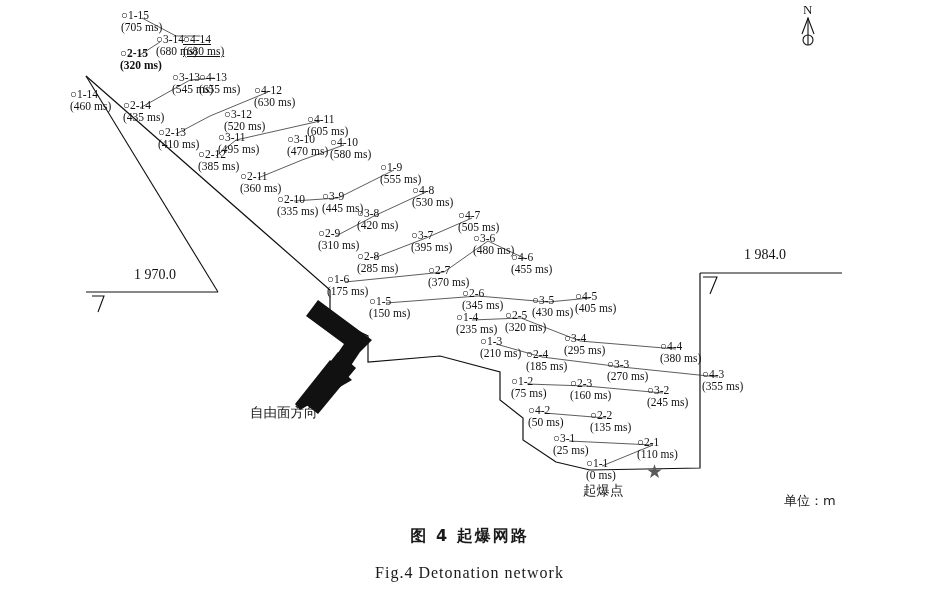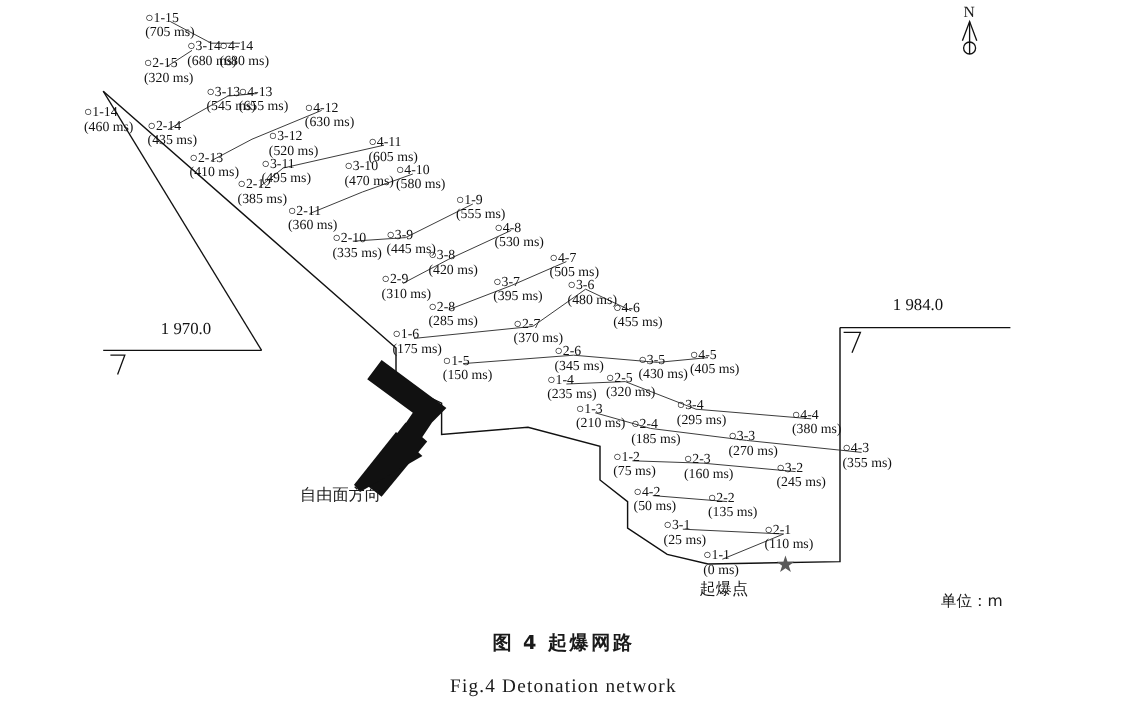--- a/index.html
+++ b/index.html
@@ -163,29 +163,29 @@
 <div class="unit" style="left:784px;top:492px;">单位：m</div>
 
 <div class="caption-cn" style="left:0;top:526px;">图 4   起爆网路</div>
 <div class="caption-en" style="left:0;top:564px;">Fig.4    Detonation network</div>
 
 <div id="holes-layer">
     <div class="lbl hole" style="left: 121px; top: 9px;">
       <span class="id">○1-15</span>
       <span class="ms">(705 ms)</span>
     </div>
-    <div class="lbl hole" style="left: 120px; top: 47px;">
+    <div class="lbl hole" style="left: 120px; top: 47px; font-weight: bold;">
       <span class="id">○2-15</span>
       <span class="ms">(320 ms)</span>
     </div>
     <div class="lbl hole" style="left: 156px; top: 33px;">
       <span class="id">○3-14</span>
       <span class="ms">(680 ms)</span>
     </div>
-    <div class="lbl hole" style="left: 183px; top: 33px;">
+    <div class="lbl hole" style="left: 183px; top: 33px; text-decoration: underline;">
       <span class="id">○4-14</span>
       <span class="ms">(680 ms)</span>
     </div>
     <div class="lbl hole" style="left: 70px; top: 88px;">
       <span class="id">○1-14</span>
       <span class="ms">(460 ms)</span>
     </div>
     <div class="lbl hole" style="left: 123px; top: 99px;">
       <span class="id">○2-14</span>
       <span class="ms">(435 ms)</span>

